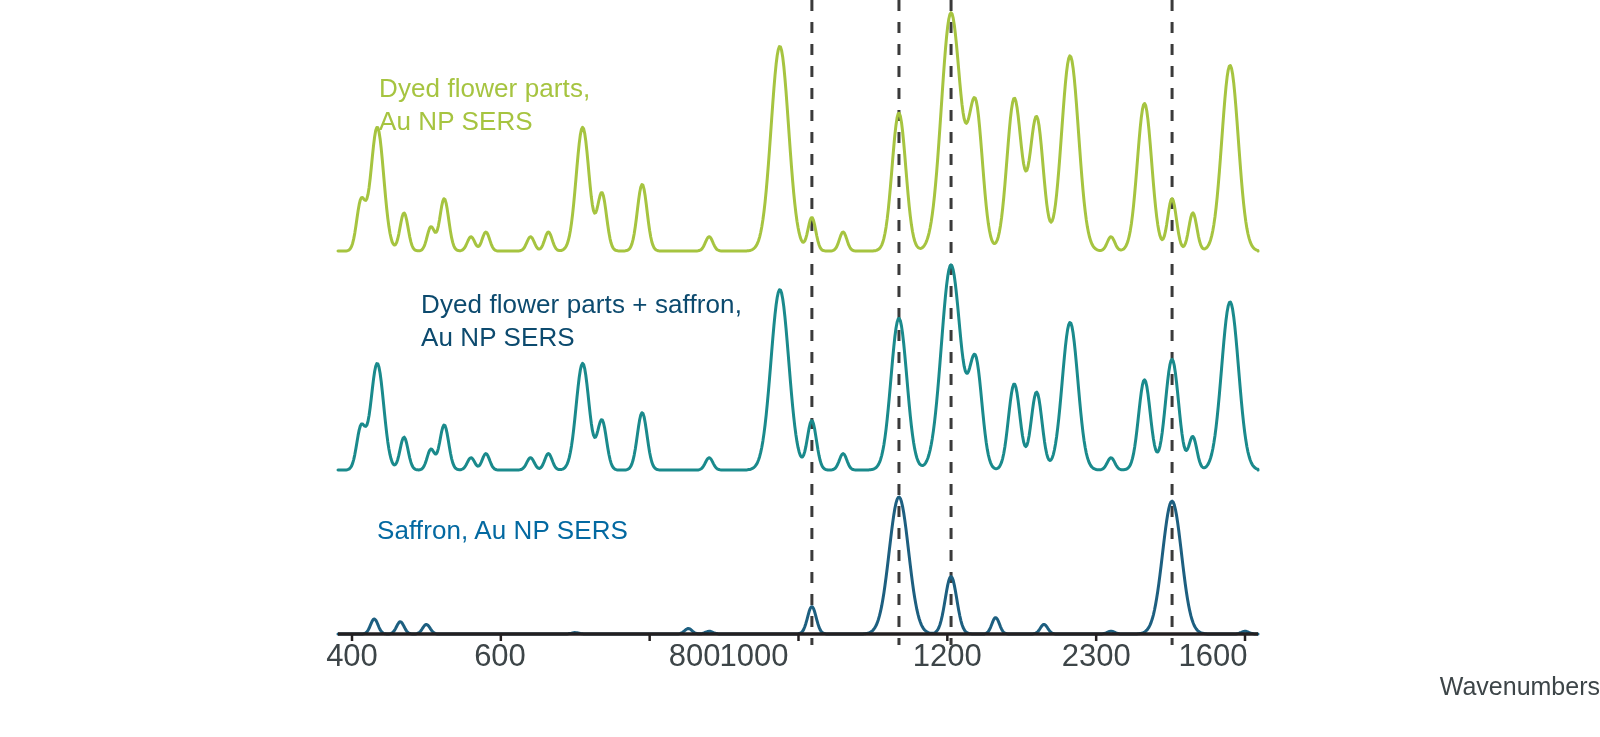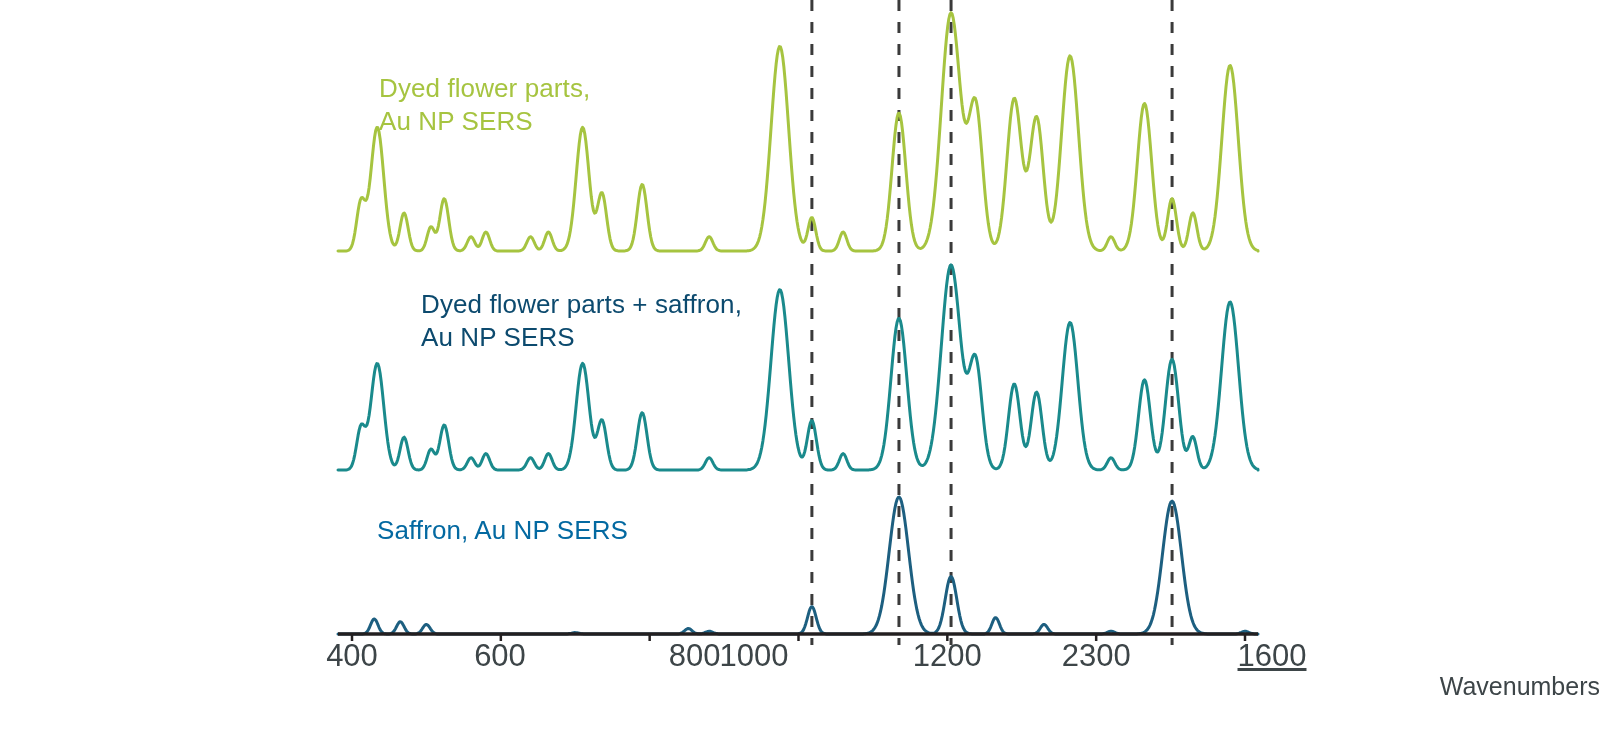--- a/index.html
+++ b/index.html
@@ -112,18 +112,18 @@
 
   <div class="series-label" id="label-saffron">Saffron, Au NP SERS</div>
 
   <div id="tick-labels">
       <div class="tick-label" style="left: 352px;">400</div>
       <div class="tick-label" style="left: 500px;">600</div>
       <div class="tick-label" style="left: 649.667px; margin-left: 45px;">800</div>
       <div class="tick-label" style="left: 754px;">1000</div>
       <div class="tick-label" style="left: 947.333px; text-align: right;">1200</div>
       <div class="tick-label" style="left: 1096.17px;">2300</div>
-      <div class="tick-label" style="left: 1272px; text-decoration: underline;">1600</div>
+      <div class="tick-label" style="left: 1213px;">1600</div>
     </div>
 
   <div id="axis-title"><span>Wavenumbers</span></div>
 
 </div>
 
 </body></html>

